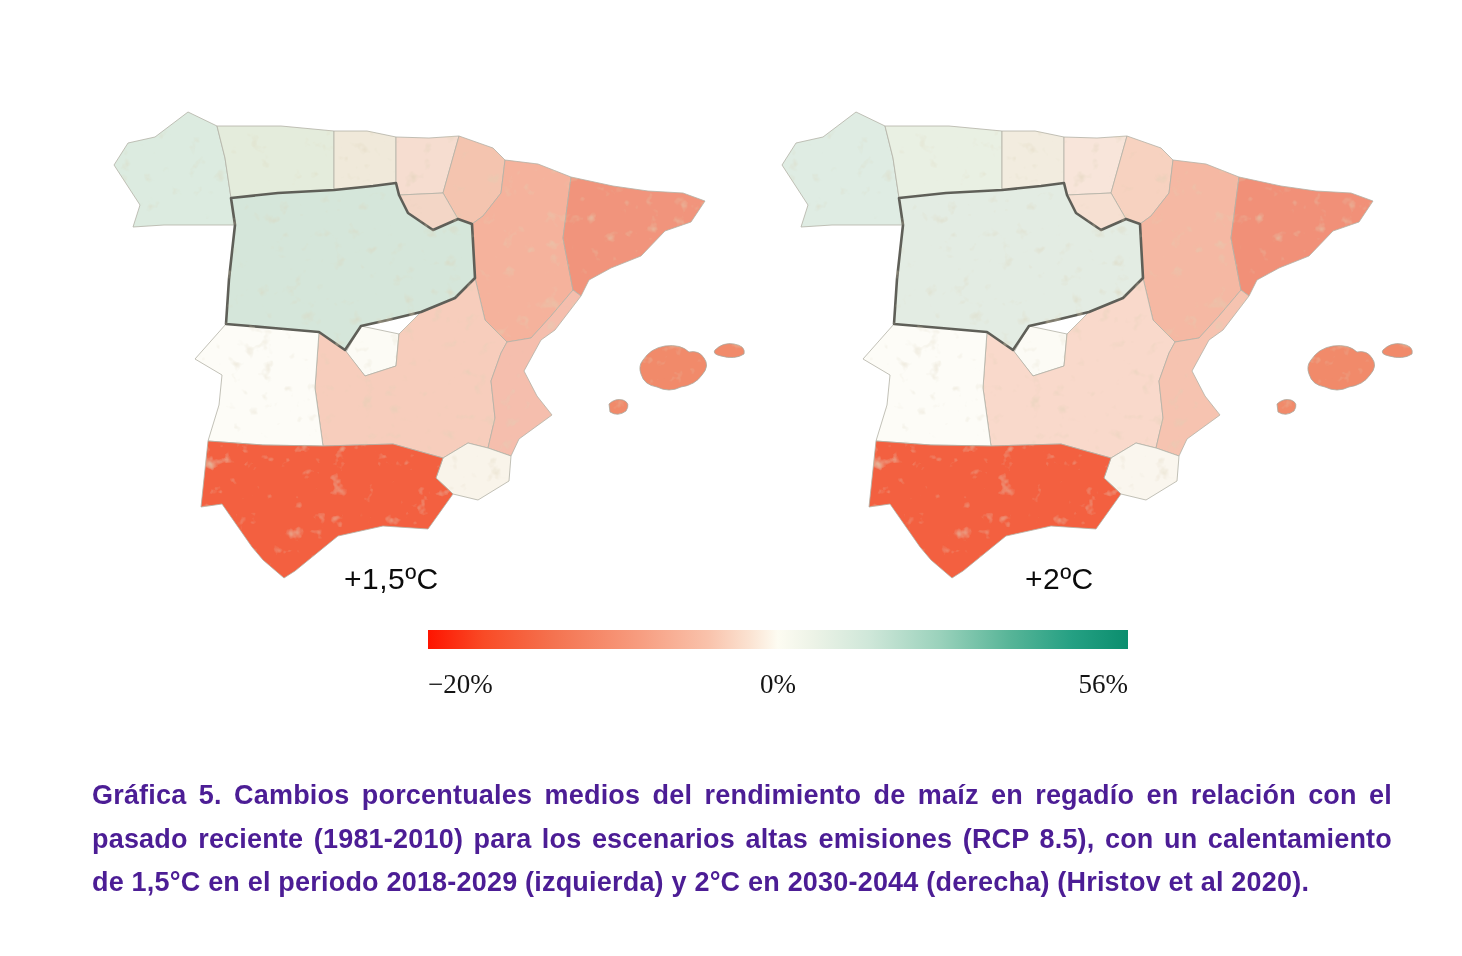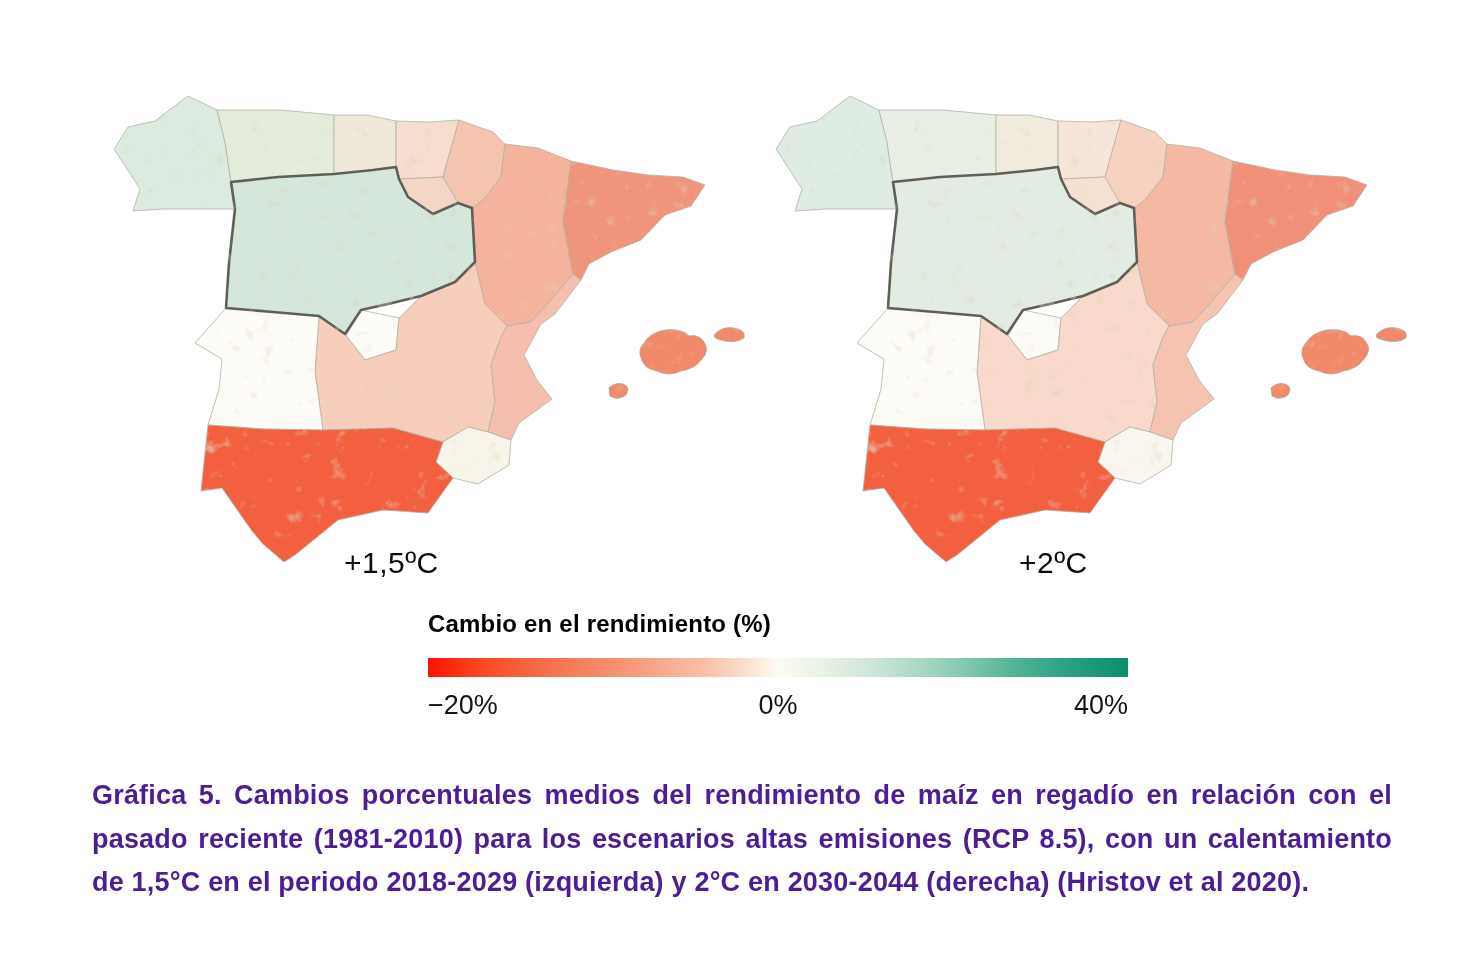--- a/index.html
+++ b/index.html
@@ -1,34 +1,34 @@
 <!DOCTYPE html>
 <html><head>
 <meta charset="utf-8">
 <style>
   html,body{margin:0;padding:0;background:#ffffff;}
   body{
     width:1462px;height:956px;position:relative;overflow:hidden;
     font-family:"Liberation Sans", sans-serif;
     -webkit-font-smoothing:antialiased;
   }
-  .maps-row{position:absolute;left:103px;top:82px;display:flex;gap:14px;}
+  .maps-row{position:absolute;left:103px;top:98px;display:flex;gap:20px;}
   .map-panel{width:648px;height:505px;position:relative;}
   .map-panel svg{display:block;width:648px;height:498px;}
   .map-label{
     position:absolute;left:44.5%;top:464px;transform:translateX(-50%);
     font-size:30px;color:#0b0b0b;white-space:nowrap;letter-spacing:0.5px;
   }
   [data-region]{stroke:#b2b1a6;stroke-width:0.8;stroke-linejoin:round;}
   [data-region="castilla_y_leon"]{stroke:#5f5f58;stroke-width:2.6;}
   .islands path{stroke:#a9a89d;stroke-width:0.8;}
   .legend{position:absolute;left:428px;top:610px;width:700px;}
   .legend-title{font-size:24px;font-weight:bold;color:#000;letter-spacing:0.2px;}
   .legend-bar{margin-top:20px;width:700px;height:19px;}
-  .legend-ticks{position:relative;margin-top:13px;height:32px;font-size:27px;color:#141414;}
+  .legend-ticks{position:relative;margin-top:20px;height:32px;font-size:27px;color:#141414;font-family:Liberation Serif, serif;}
   .legend-ticks .t-left{position:absolute;left:0;top:0;}
   .legend-ticks .t-center{position:absolute;left:50%;transform:translateX(-50%);top:0;}
   .legend-ticks .t-right{position:absolute;right:0;top:0;}
   .caption{
     position:absolute;left:92px;top:747px;width:1300px;
     font-size:27px;line-height:1.62;font-weight:bold;color:#4c1d95;
     text-align:justify;letter-spacing:0.2px;
   }
 </style>
 </head>
@@ -109,22 +109,21 @@
       </g>
       <path data-region="castilla_y_leon" d="M128,100 L175,95 L231,92 L270,88 L293,85 L296,97 L305,115 L330,132 L355,121 L369,126 L372,180 L352,200 L318,214 L285,222 L258,228 L242,252 L216,234 L170,230 L123,226 L126,181 L132,127 Z" fill="#e3ece3"></path>
     </g>
   </svg>
 
     <div class="map-label">+2ºC</div>
   </div>
 </div>
 
 <div class="legend">
-  <div class="legend-title">Cambio en el rendimiento (%)</div>
   <div class="legend-bar" id="legend-bar" style="background: linear-gradient(90deg, rgb(254, 20, 0) 0%, rgb(249, 75, 38) 8%, rgb(244, 115, 80) 18%, rgb(247, 156, 127) 30%, rgb(249, 194, 171) 40%, rgb(251, 227, 210) 46%, rgb(253, 252, 242) 50%, rgb(237, 243, 231) 55%, rgb(207, 231, 217) 63%, rgb(155, 210, 188) 73%, rgb(88, 181, 152) 83%, rgb(37, 160, 131) 92%, rgb(11, 142, 110) 100%);"></div>
   <div class="legend-ticks">
     <span class="t-left">−20%</span>
     <span class="t-center">0%</span>
-    <span class="t-right">40%</span>
+    <span class="t-right">56%</span>
   </div>
 </div>
 
 <p class="caption">Gráfica 5. Cambios porcentuales medios del rendimiento de maíz en regadío en relación con el pasado reciente (1981-2010) para los escenarios altas emisiones (RCP 8.5), con un calentamiento de 1,5°C en el periodo 2018-2029 (izquierda) y 2°C en 2030-2044 (derecha) (Hristov et al 2020).</p>
 
 </body></html>

